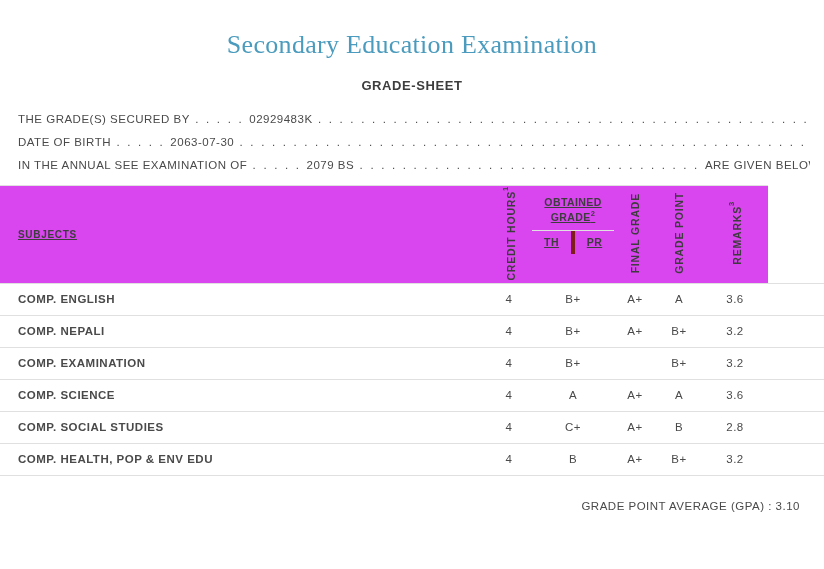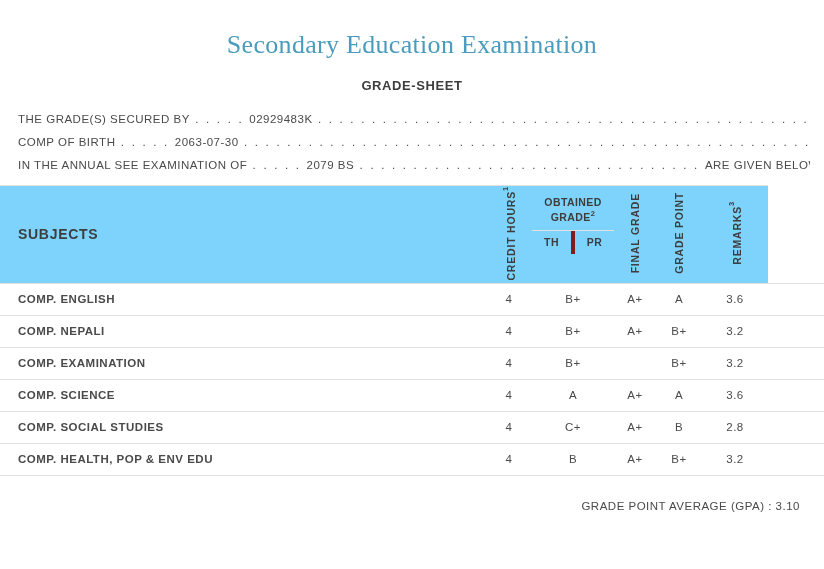--- a/index.html
+++ b/index.html
@@ -65,28 +65,29 @@
   }
   table.grades th, table.grades td {
     border-top: 1px solid #e0e0e0;
     border-bottom: 1px solid #e0e0e0;
   }
   .head-row th {
     vertical-align: bottom;
     padding: 0;
     font-weight: bold;
     color: #3d3d3d;
-    background: #7dd3fc;
+    background: #d946ef;
+    text-decoration: underline;
   }
   th.subjects-head {
     text-align: left;
     padding-left: 18px;
     vertical-align: middle;
     letter-spacing: 0.7px;
-    font-size: 14px;
+    font-size: 10px;
     width: 468px;
     height: 86px;
   }
   .vert {
     writing-mode: vertical-rl;
     transform: rotate(180deg);
     display: inline-block;
     letter-spacing: 0.8px;
     font-size: 10.5px;
     line-height: 1.15;
@@ -159,21 +160,21 @@
 <div class="sheet">
 
   <h1 class="title">Secondary Education Examination</h1>
   <div class="subtitle">GRADE-SHEET</div>
 
   <div class="info-block">
     <div class="info-line">
       <span>THE GRADE(S) SECURED BY</span><span class="dots"> . . . . . </span><span>02929483K</span><span class="dots"> . . . . . . . . . . . . . . . . . . . . . . . . . . . . . . . . . . . . . . . . . . . . . . . . . . . . . . . . . . . .</span>
     </div>
     <div class="info-line">
-      <span>COMP OF BIRTH</span><span class="dots"> . . . . . </span><span>2063-07-30</span><span class="dots"> . . . . . . . . . . . . . . . . . . . . . . . . . . . . . . . . . . . . . . . . . . . . . . . . . . . . . . . . . . . . . . . . .</span>
+      <span>DATE OF BIRTH</span><span class="dots"> . . . . . </span><span>2063-07-30</span><span class="dots"> . . . . . . . . . . . . . . . . . . . . . . . . . . . . . . . . . . . . . . . . . . . . . . . . . . . . . . . . . . . . . . . . .</span>
     </div>
     <div class="info-line">
       <span>IN THE ANNUAL SEE EXAMINATION OF</span><span class="dots"> . . . . . </span><span>2079 BS</span><span class="dots"> . . . . . . . . . . . . . . . . . . . . . . . . . . . . . . . . </span><span>ARE GIVEN BELOW . . .</span>
     </div>
   </div>
 
   <table class="grades">
     <thead>
       <tr class="head-row">
         <th class="subjects-head">SUBJECTS</th>

